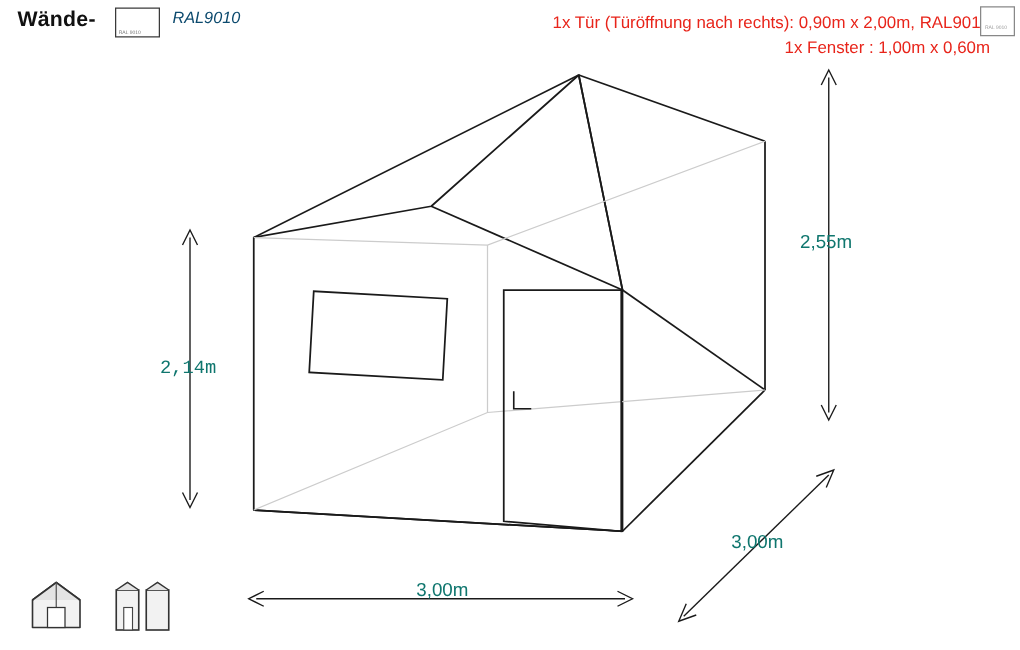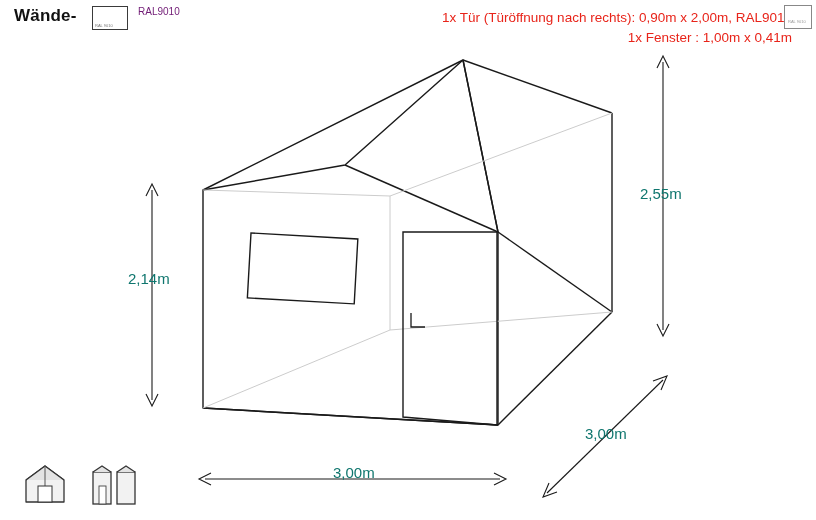--- a/index.html
+++ b/index.html
@@ -48,22 +48,23 @@
     position: absolute;
     left: 2px;
     bottom: 1px;
     font-size: 4px;
     line-height: 5px;
     color: #777777;
     font-family: "Liberation Sans", sans-serif;
   }
   .swatch.dark .swatch-text { color: #cfcfcf; }
   .legend-code {
-    font-size: 10px;
-    color: #701a75;
+    font-size: 13px;
+    color: #0c4a6e;
+    font-style: italic;
   }
   .notes {
     position: absolute;
     right: 24px;
     top: 8px;
     text-align: right;
     color: #e8241a;
     font-size: 13.5px;
     line-height: 20px;
     width: 560px;
@@ -82,21 +83,21 @@
     color: #9a9a9a;
     left: 3px;
     bottom: 4px;
   }
   .dim-label {
     position: absolute;
     font-size: 15px;
     color: #0f766e;
     white-space: nowrap;
   }
-  #dim-left  { left: 128px; top: 270px; }
+  #dim-left  { left: 128px; top: 286px; font-family: Liberation Mono, monospace; }
   #dim-right { left: 640px; top: 185px; }
   #dim-bottom{ left: 333px; top: 464px; }
   #dim-depth { left: 585px; top: 425px; }
   .thumbs {
     position: absolute;
     left: 20px;
     bottom: 14px;
     display: flex;
     gap: 18px;
     align-items: flex-end;
@@ -113,21 +114,21 @@
       <span class="legend-label">Wände-</span>
       <span class="swatch" style="background:#ffffff;">
         <span class="swatch-text">RAL 9010</span>
       </span>
       <span class="legend-code">RAL9010</span>
     </div>
   </div>
 
   <div class="notes">
     <span class="note-line">1x Tür (Türöffnung nach rechts): 0,90m x 2,00m, RAL9010</span>
-    <span class="note-line">1x Fenster : 1,00m x 0,41m</span>
+    <span class="note-line">1x Fenster : 1,00m x 0,60m</span>
   </div>
   <div class="corner-swatch">
     <span class="swatch-text">RAL 9010</span>
   </div>
 
   <svg width="816" height="520" style="position:absolute; left:0; top:0;">
     <g fill="none" stroke="#1a1a1a" stroke-width="1.4" stroke-linejoin="round">
 
       <path d="M 203,190 L 203,408 L 498,425 L 498,232 L 463,60 L 203,190 Z"></path>
 

